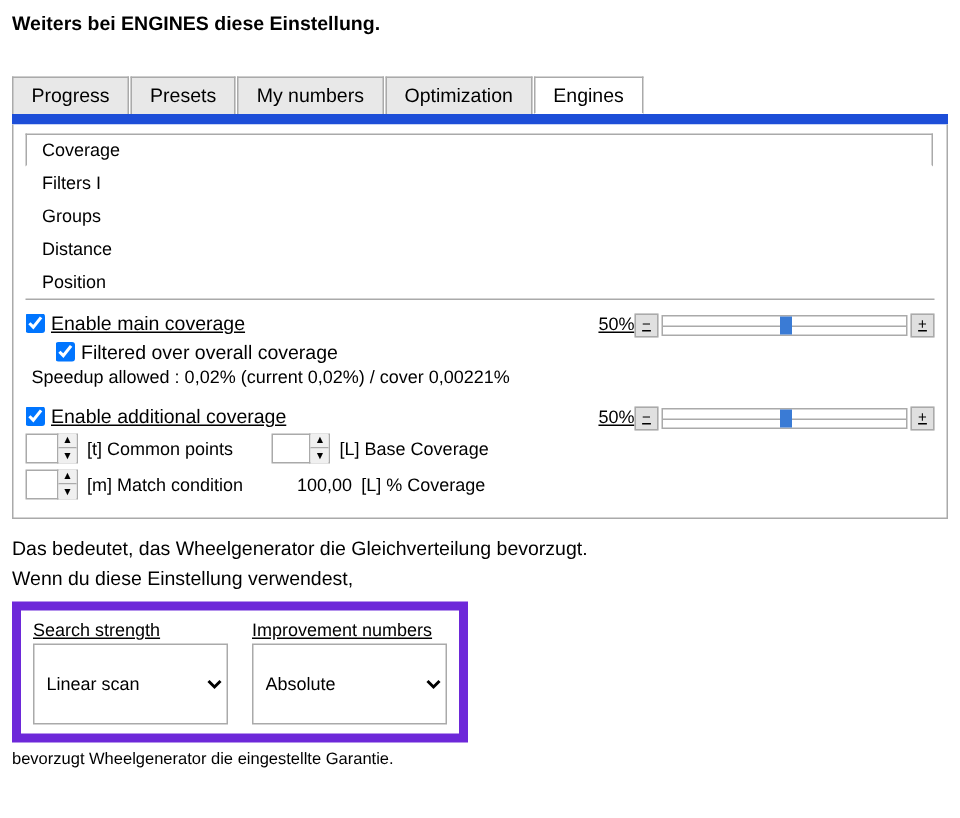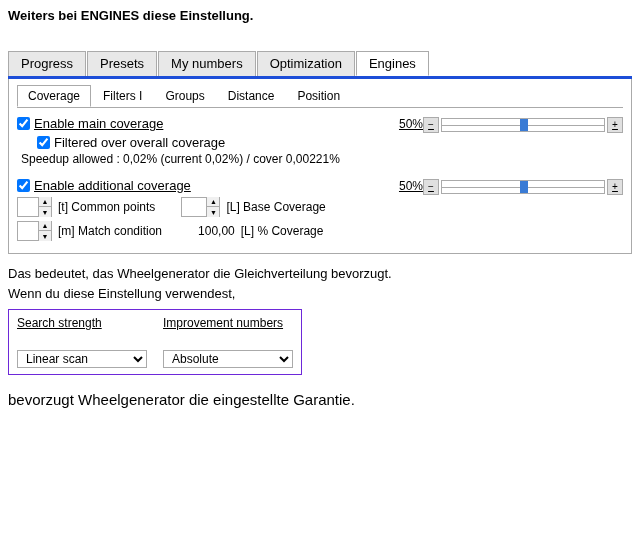--- a/index.html
+++ b/index.html
@@ -15,21 +15,21 @@
 
     .intro-text {
       font-size: 13px;
       margin-bottom: 6px;
       font-weight: bold;
     }
 
     
     .tab-bar {
       display: flex;
-      border-bottom: 3px solid #1d4ed8;
+      border-bottom: 7px solid #1d4ed8;
       margin-bottom: 0;
       margin-top: 28px;
     }
     .tab {
       padding: 4px 12px;
       border: 1px solid #aaa;
       border-bottom: none;
       cursor: pointer;
       background: #e8e8e8;
       font-size: 13px;
@@ -47,20 +47,21 @@
       border-top: none;
       padding: 6px 8px 8px 8px;
       background: #fff;
     }
 
     
     .sub-tab-bar {
       display: flex;
       border-bottom: 1px solid #aaa;
       margin-bottom: 8px;
+      flex-direction: column;
     }
     .sub-tab {
       padding: 3px 10px;
       cursor: pointer;
       font-size: 12px;
       border: 1px solid transparent;
       margin-right: 1px;
     }
     .sub-tab.active {
       border: 1px solid #aaa;
@@ -149,53 +150,52 @@
 
     
     .body-text {
       margin: 10px 0 6px 0;
       font-size: 13px;
       line-height: 1.5;
     }
 
     
     .dropdown-section {
-      border: 1px solid #6d28d9;
+      border: 6px solid #6d28d9;
       padding: 6px 8px;
       display: inline-flex;
       flex-direction: column;
       gap: 4px;
     }
     .dropdown-row {
       display: flex;
       gap: 16px;
     }
     .dropdown-group {
       display: flex;
       flex-direction: column;
       gap: 2px;
     }
     .dropdown-label {
       font-size: 12px;
       text-decoration: underline;
     }
     .dropdown-select {
       font-size: 12px;
-      padding: 0 4px;
+      padding: 18px 4px;
       border: 1px solid #aaa;
       background: #fff;
       cursor: pointer;
       min-width: 130px;
       appearance: auto;
-      margin-top: 18px;
     }
 
     .footer-text {
-      font-size: 15px;
-      margin-top: 16px;
+      font-size: 11px;
+      margin-top: 5px;
     }
 
     
     .coverage-row {
       display: flex;
       align-items: center;
       justify-content: space-between;
       margin-bottom: 2px;
       text-decoration: underline;
     }

